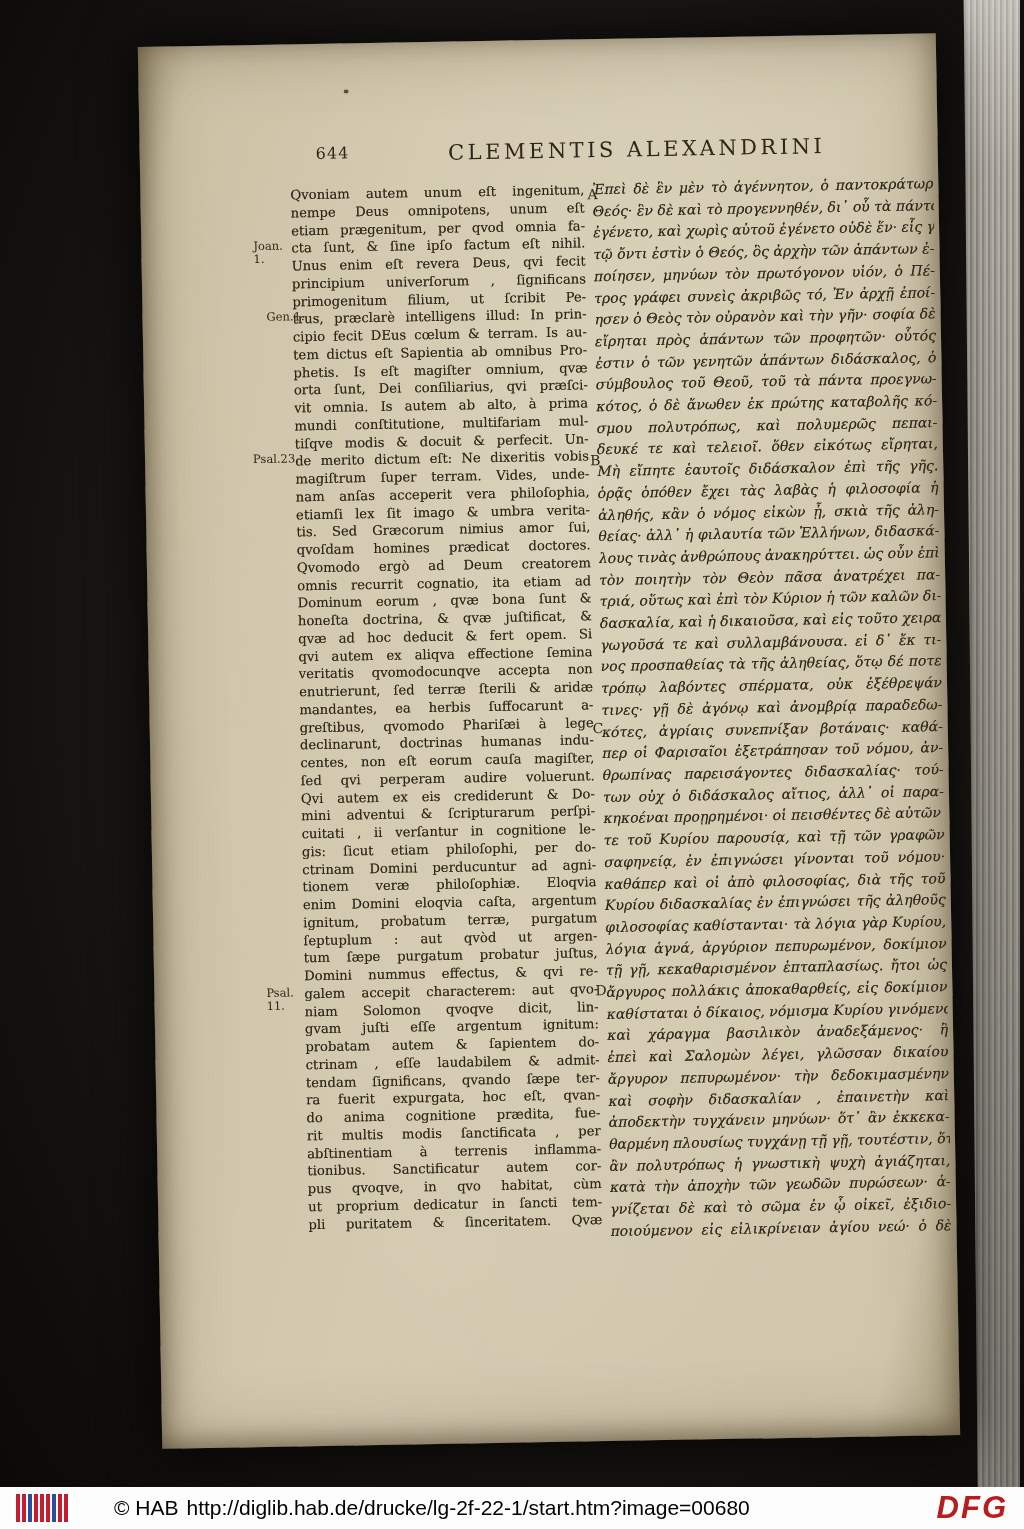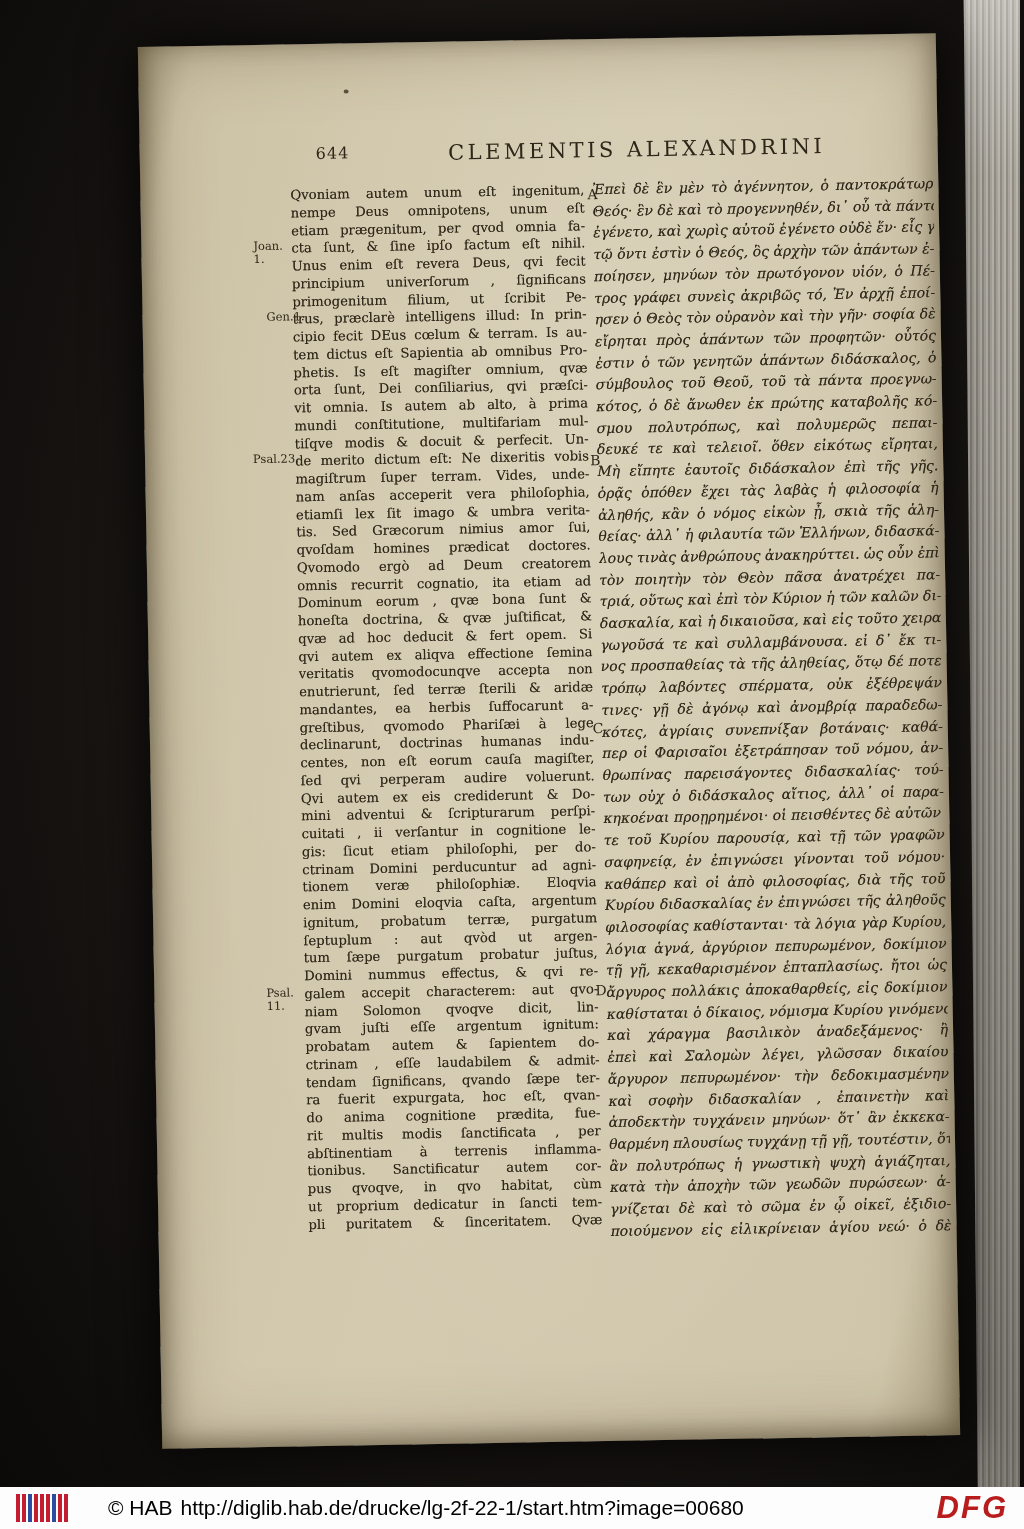--- a/index.html
+++ b/index.html
@@ -36,21 +36,21 @@
   .col{position:absolute;}
   .col-latin{left:150px;top:142px;width:294px;font-size:13.2px;line-height:17.75px;}
   .col-greek{left:452px;top:140px;width:341px;font-size:14px;line-height:21.7px;font-style:italic;}
   .tl{white-space:nowrap;overflow:hidden;text-align:justify;text-align-last:justify;
       text-shadow:0 0 .4px rgba(46,38,24,.55);}
   .margin-note{position:absolute;width:44px;font-size:11.5px;line-height:13px;}
   .sec-letter{position:absolute;font-size:14px;}
   
   .footer{
     position:absolute;left:0;bottom:0;width:1024px;height:42px;background:#fdfdfd;
-    display:flex;align-items:center;font-family:"Liberation Sans", sans-serif;
+    display:flex;align-items:center;font-family:"Liberation Sans", sans-serif;gap:6px;
   }
   .hab-logo{display:flex;align-items:center;gap:2px;height:30px;margin-left:16px;}
   .hb{width:4px;height:28px;}
   .hb.r{background:#c41d2f;}
   .hb.b{background:#2a4da0;}
   .footer-text{margin-left:40px;font-size:21px;color:#000;white-space:nowrap;}
   .footer-text .sp{margin-right:8px;}
   .dfg{margin-left:auto;margin-right:16px;color:#b91c1c;
     font-family:"Liberation Sans", sans-serif;font-weight:700;font-style:italic;
     font-size:31px;letter-spacing:2px;}

